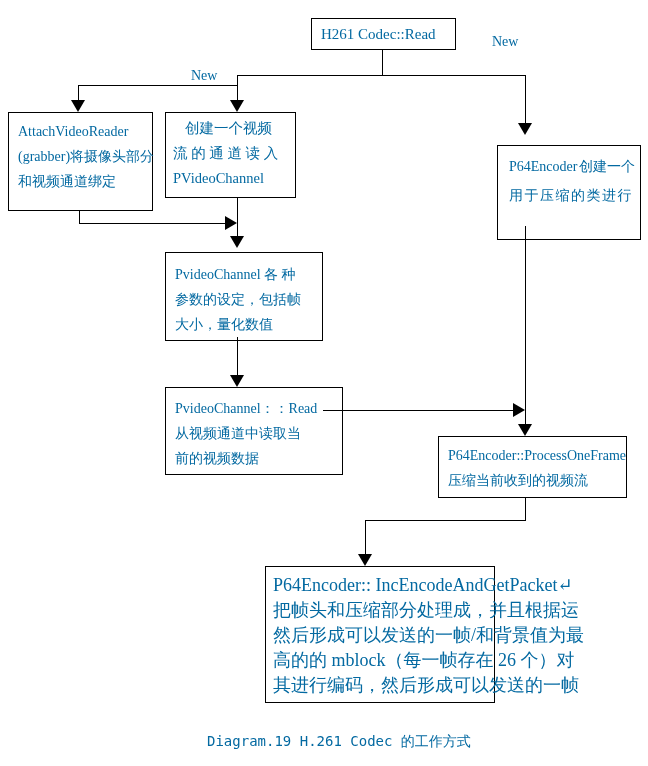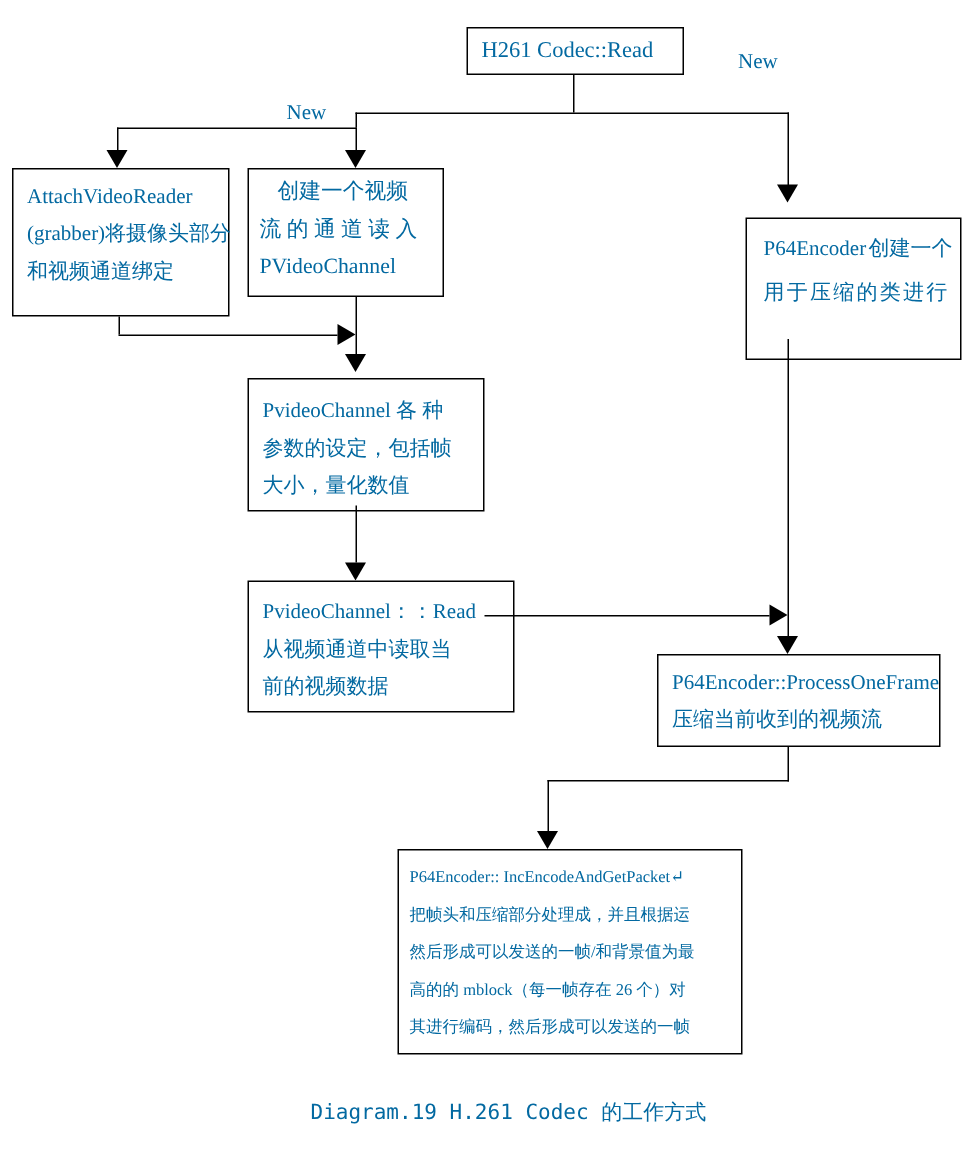--- a/index.html
+++ b/index.html
@@ -48,21 +48,21 @@
   #title-box .ln { line-height: 30px; font-size: 15px; }
   #box-attach { left: 8px; top: 112px; width: 145px; height: 99px; padding-top: 6px; }
   #box-create { left: 165px; top: 112px; width: 131px; height: 86px; padding-top: 3px; font-size: 14.5px; }
   #box-create .ln { padding-left: 7px; }
   #box-create .ln.center { text-align: center; padding-left: 0; }
   #box-p64 { left: 453px; top: 145px; width: 144px; height: 95px; padding-top: 6px; margin-left: 44px; }
   #box-p64 .ln { line-height: 29px; padding-left: 11px; word-spacing: -2px; }
   #box-params { left: 165px; top: 252px; width: 158px; height: 89px; padding-top: 9px; }
   #box-read { left: 165px; top: 387px; width: 178px; height: 88px; padding-top: 8px; }
   #box-process { left: 438px; top: 436px; width: 189px; height: 62px; padding-top: 6px; }
-  #box-inc { left: 265px; top: 566px; width: 230px; height: 137px; padding-top: 6px; font-size: 11px; }
+  #box-inc { left: 265px; top: 566px; width: 230px; height: 137px; padding-top: 6px; font-size: 18px; }
   #box-inc .ln { padding-left: 7px; padding-right: 2px; }
   #caption {
     position: absolute; left: 207px; top: 733px;
     font-family: "DejaVu Sans Mono", "Liberation Mono", monospace;
     font-size: 14px; white-space: nowrap;
   }
 </style>
 </head>
 <body>
 

